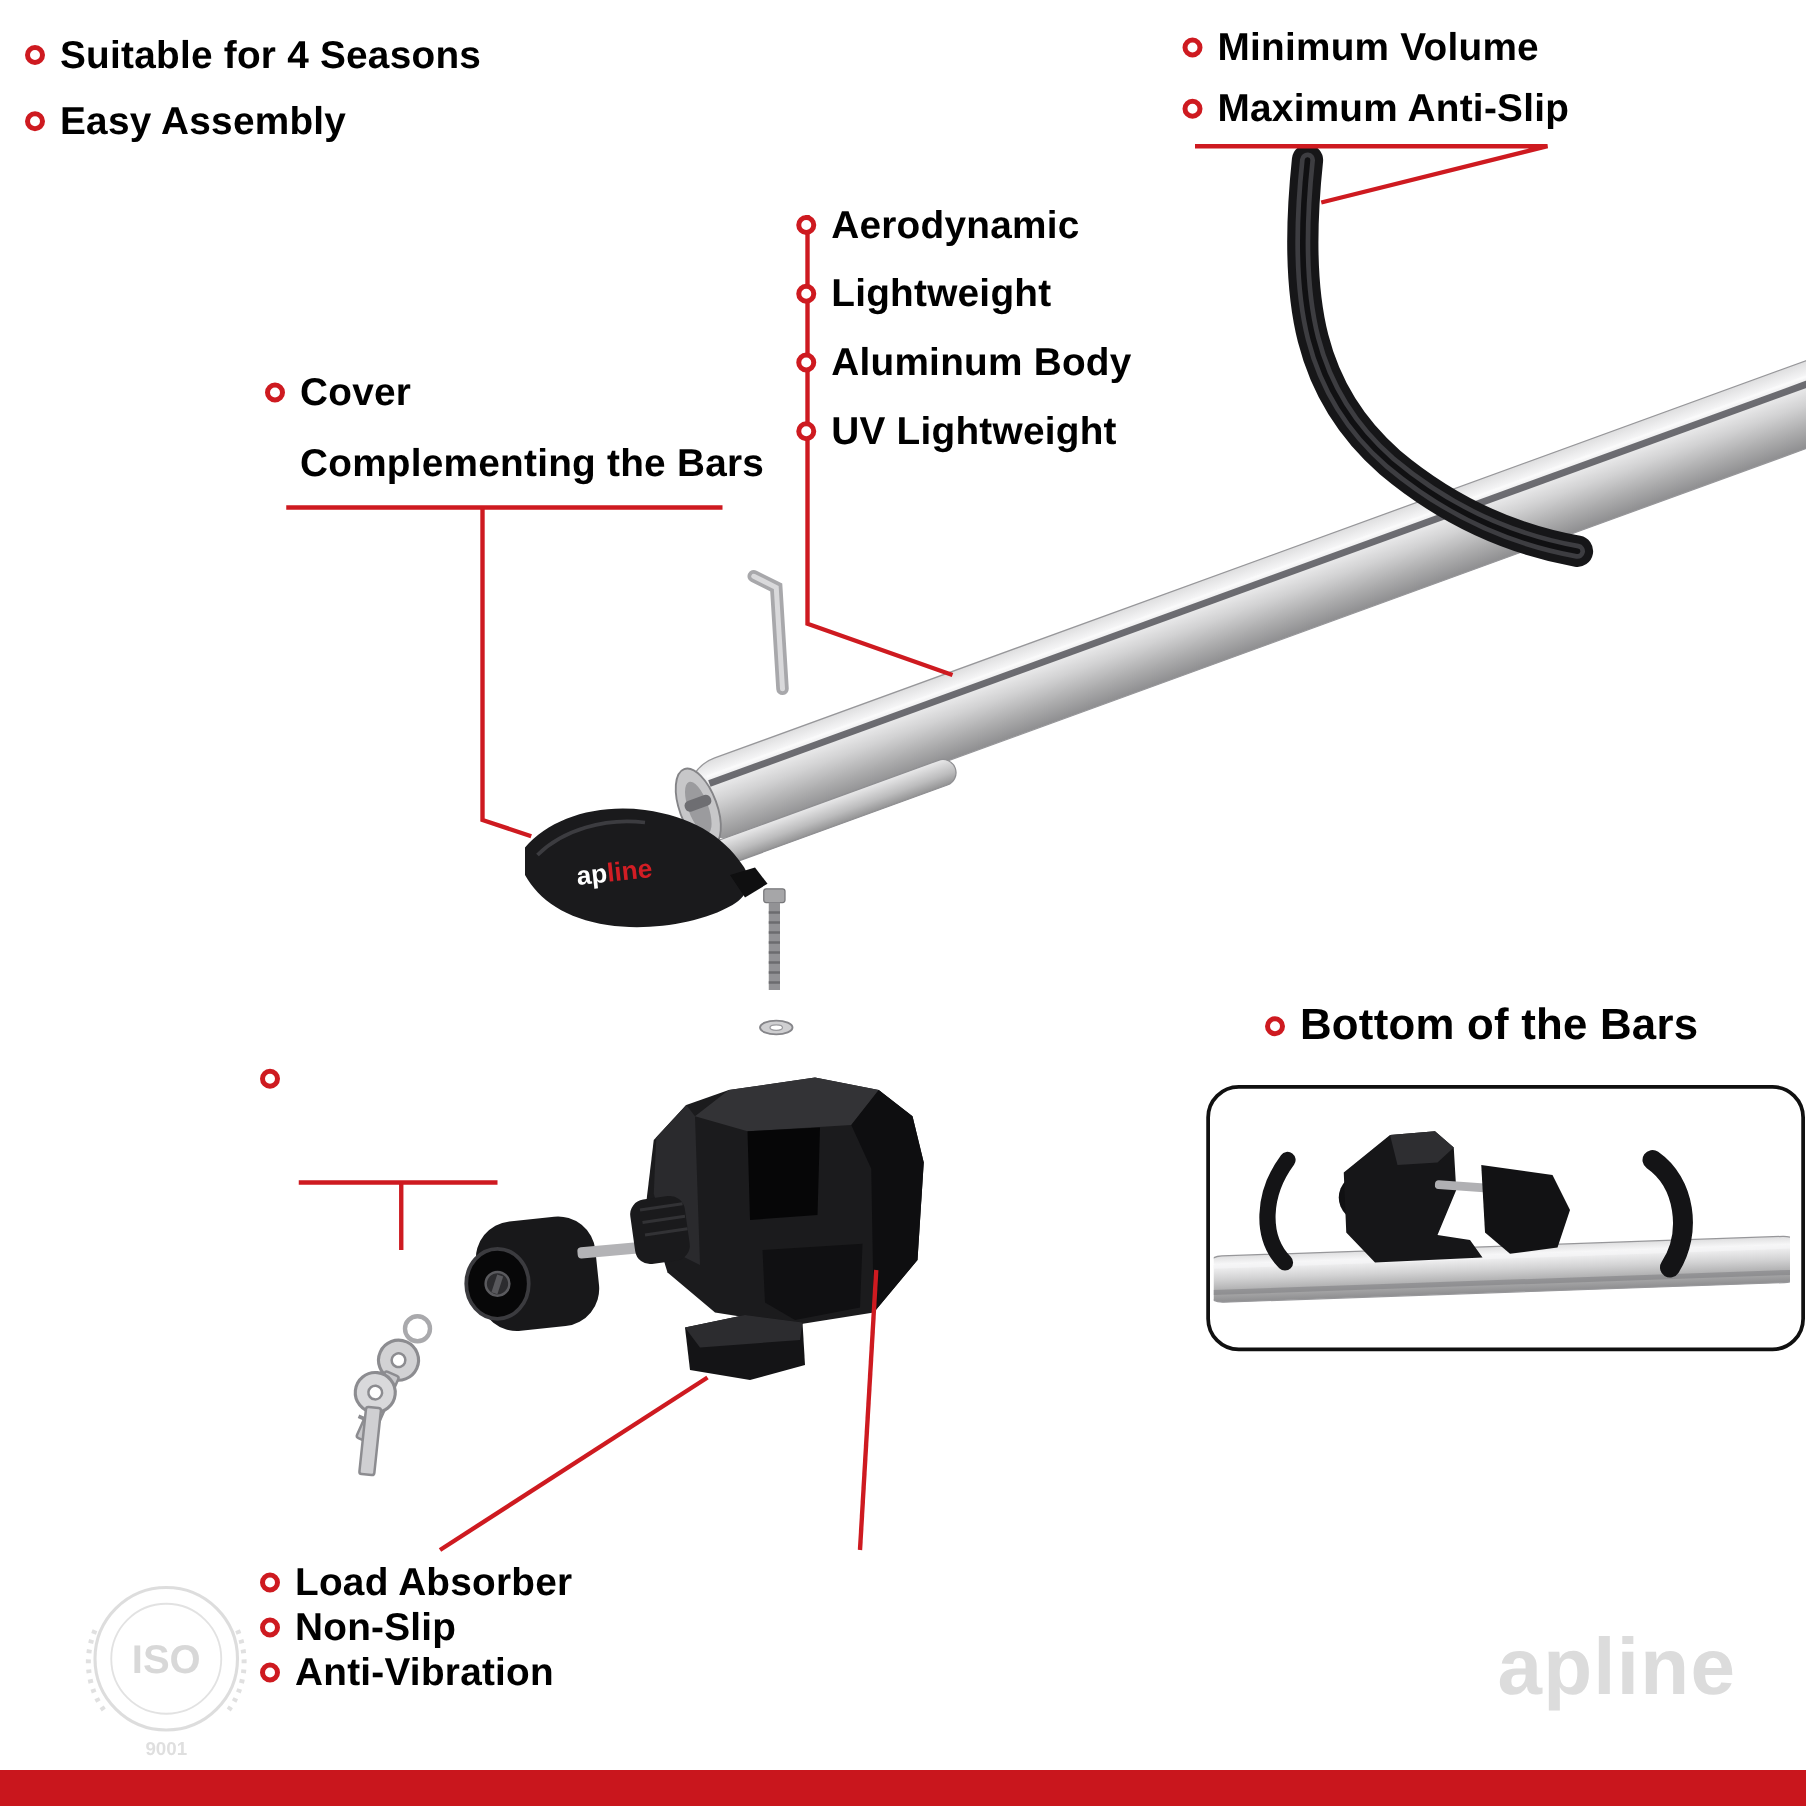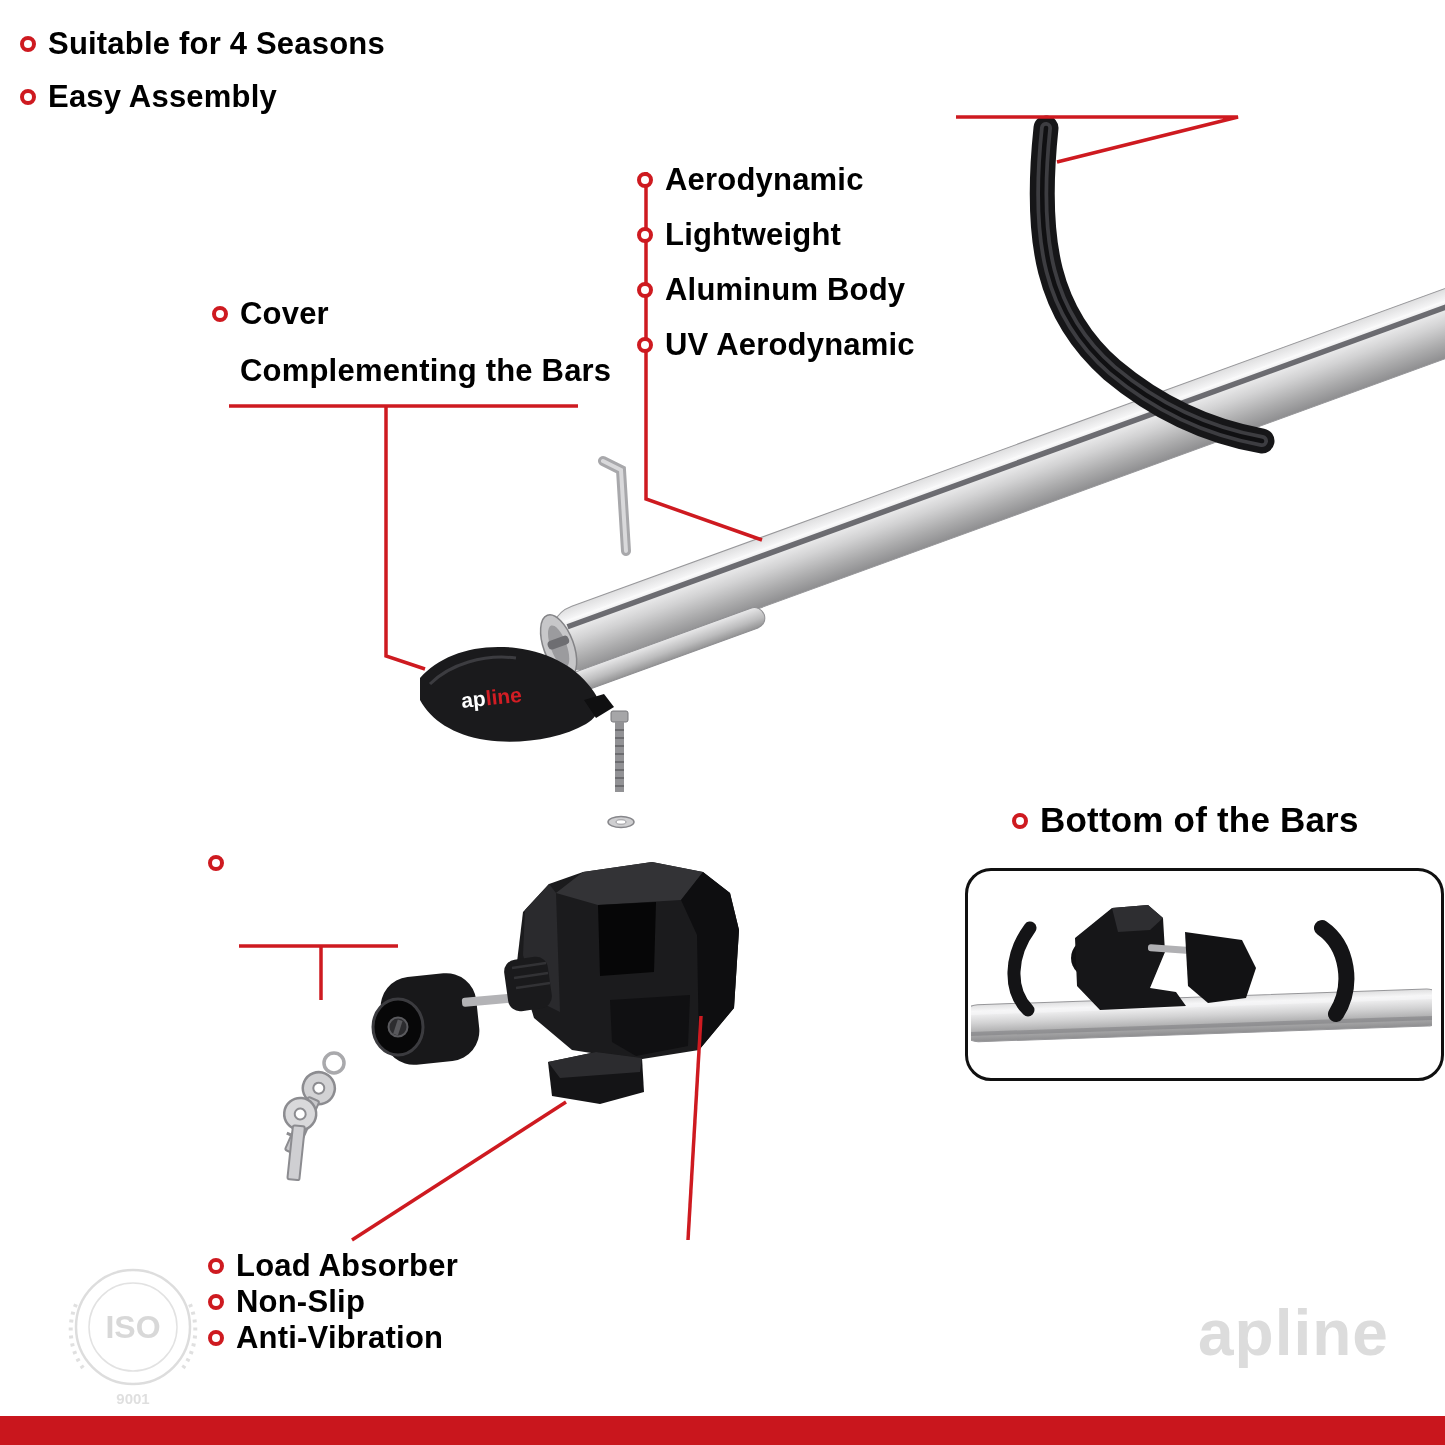--- a/index.html
+++ b/index.html
@@ -157,37 +157,47 @@
     <div class="row">
         <span class="bullet"></span>
         <span class="ct">Suitable for 4 Seasons</span>
       </div>
     <div class="row">
         <span class="bullet"></span>
         <span class="ct">Easy Assembly</span>
       </div>
   </div>
 
+  <div class="stack" style="left:946px;top:20px;gap:13px">
+    <div class="row">
+        <span class="bullet"></span>
+        <span class="ct">Minimum Volume</span>
+      </div>
+    <div class="row">
+        <span class="bullet"></span>
+        <span class="ct">Maximum Anti-Slip</span>
+      </div>
+  </div>
 
   <div class="stack" style="left:637px;top:162px;gap:19px">
     <div class="row">
         <span class="bullet"></span>
         <span class="ct">Aerodynamic</span>
       </div>
     <div class="row">
         <span class="bullet"></span>
         <span class="ct">Lightweight</span>
       </div>
     <div class="row">
         <span class="bullet"></span>
         <span class="ct">Aluminum Body</span>
       </div>
     <div class="row">
         <span class="bullet"></span>
-        <span class="ct">UV Aerodynamic</span>
+        <span class="ct">UV Lightweight</span>
       </div>
   </div>
 
   <div class="row abs" style="left:212px;top:296px">
     <span class="bullet"></span>
     <div>
       <div class="ct">Cover</div>
       <div class="ct" style="margin-top:21px">Complementing the Bars</div>
     </div>
   </div>

